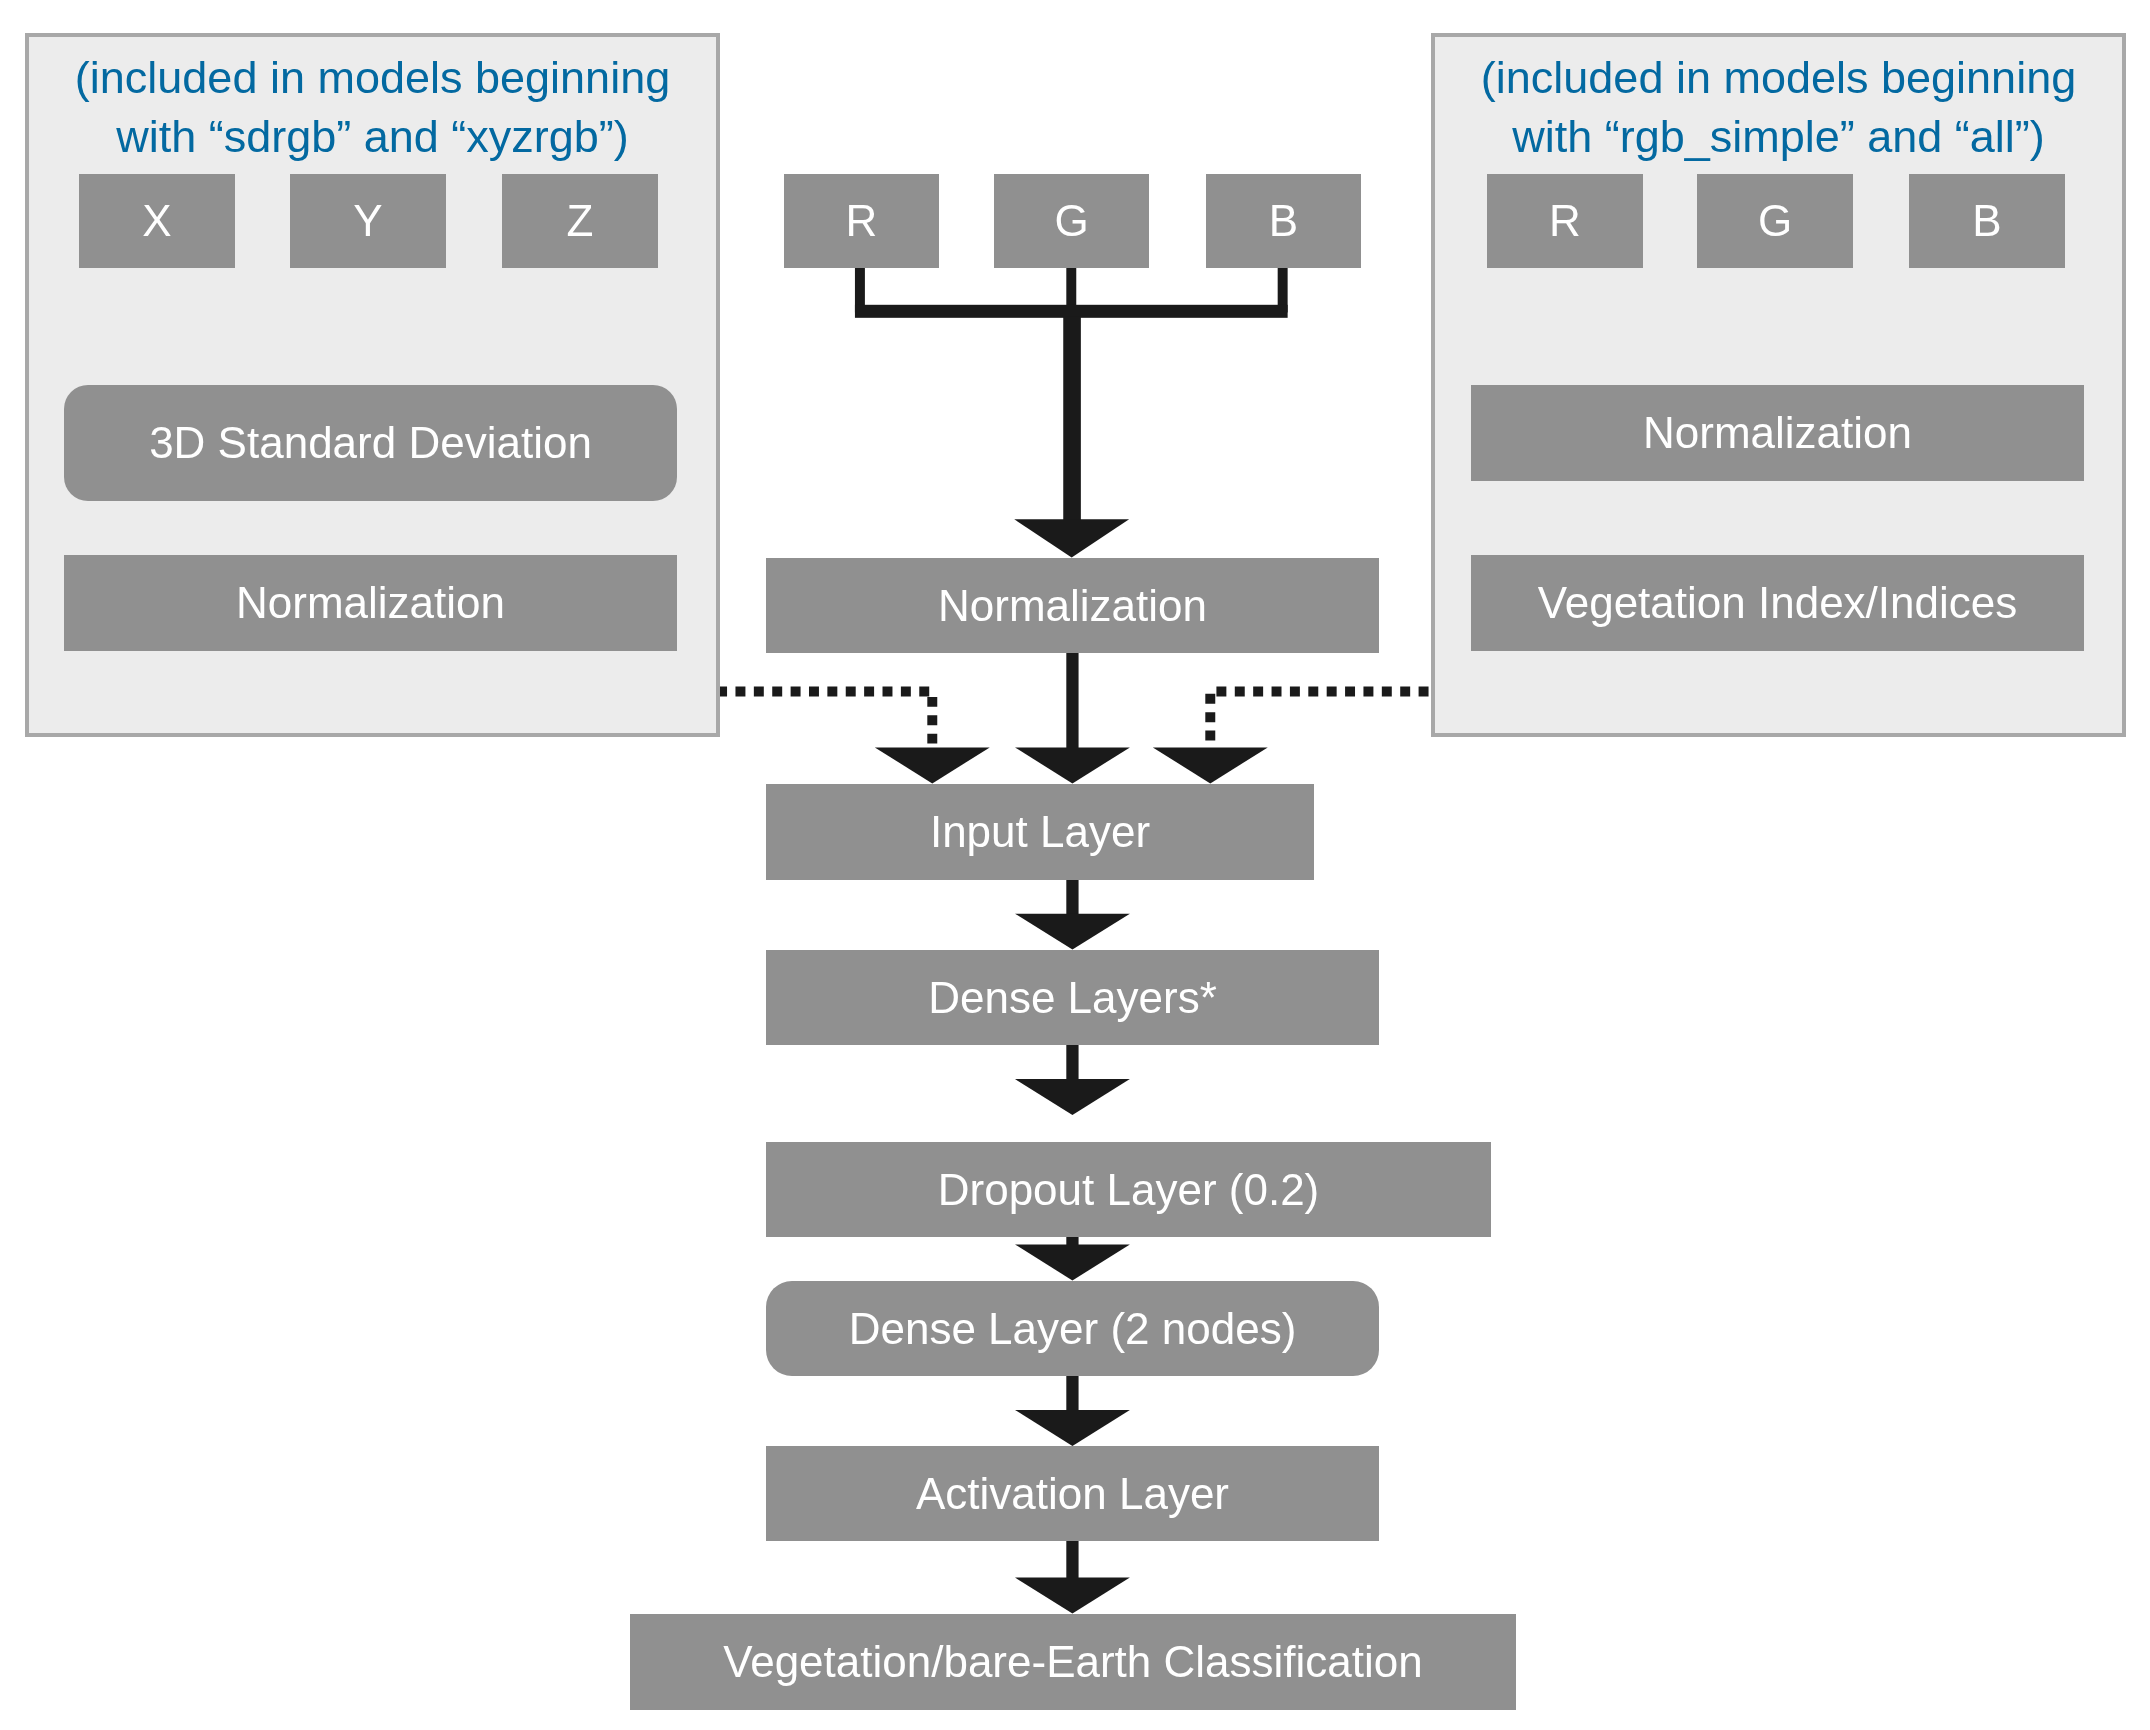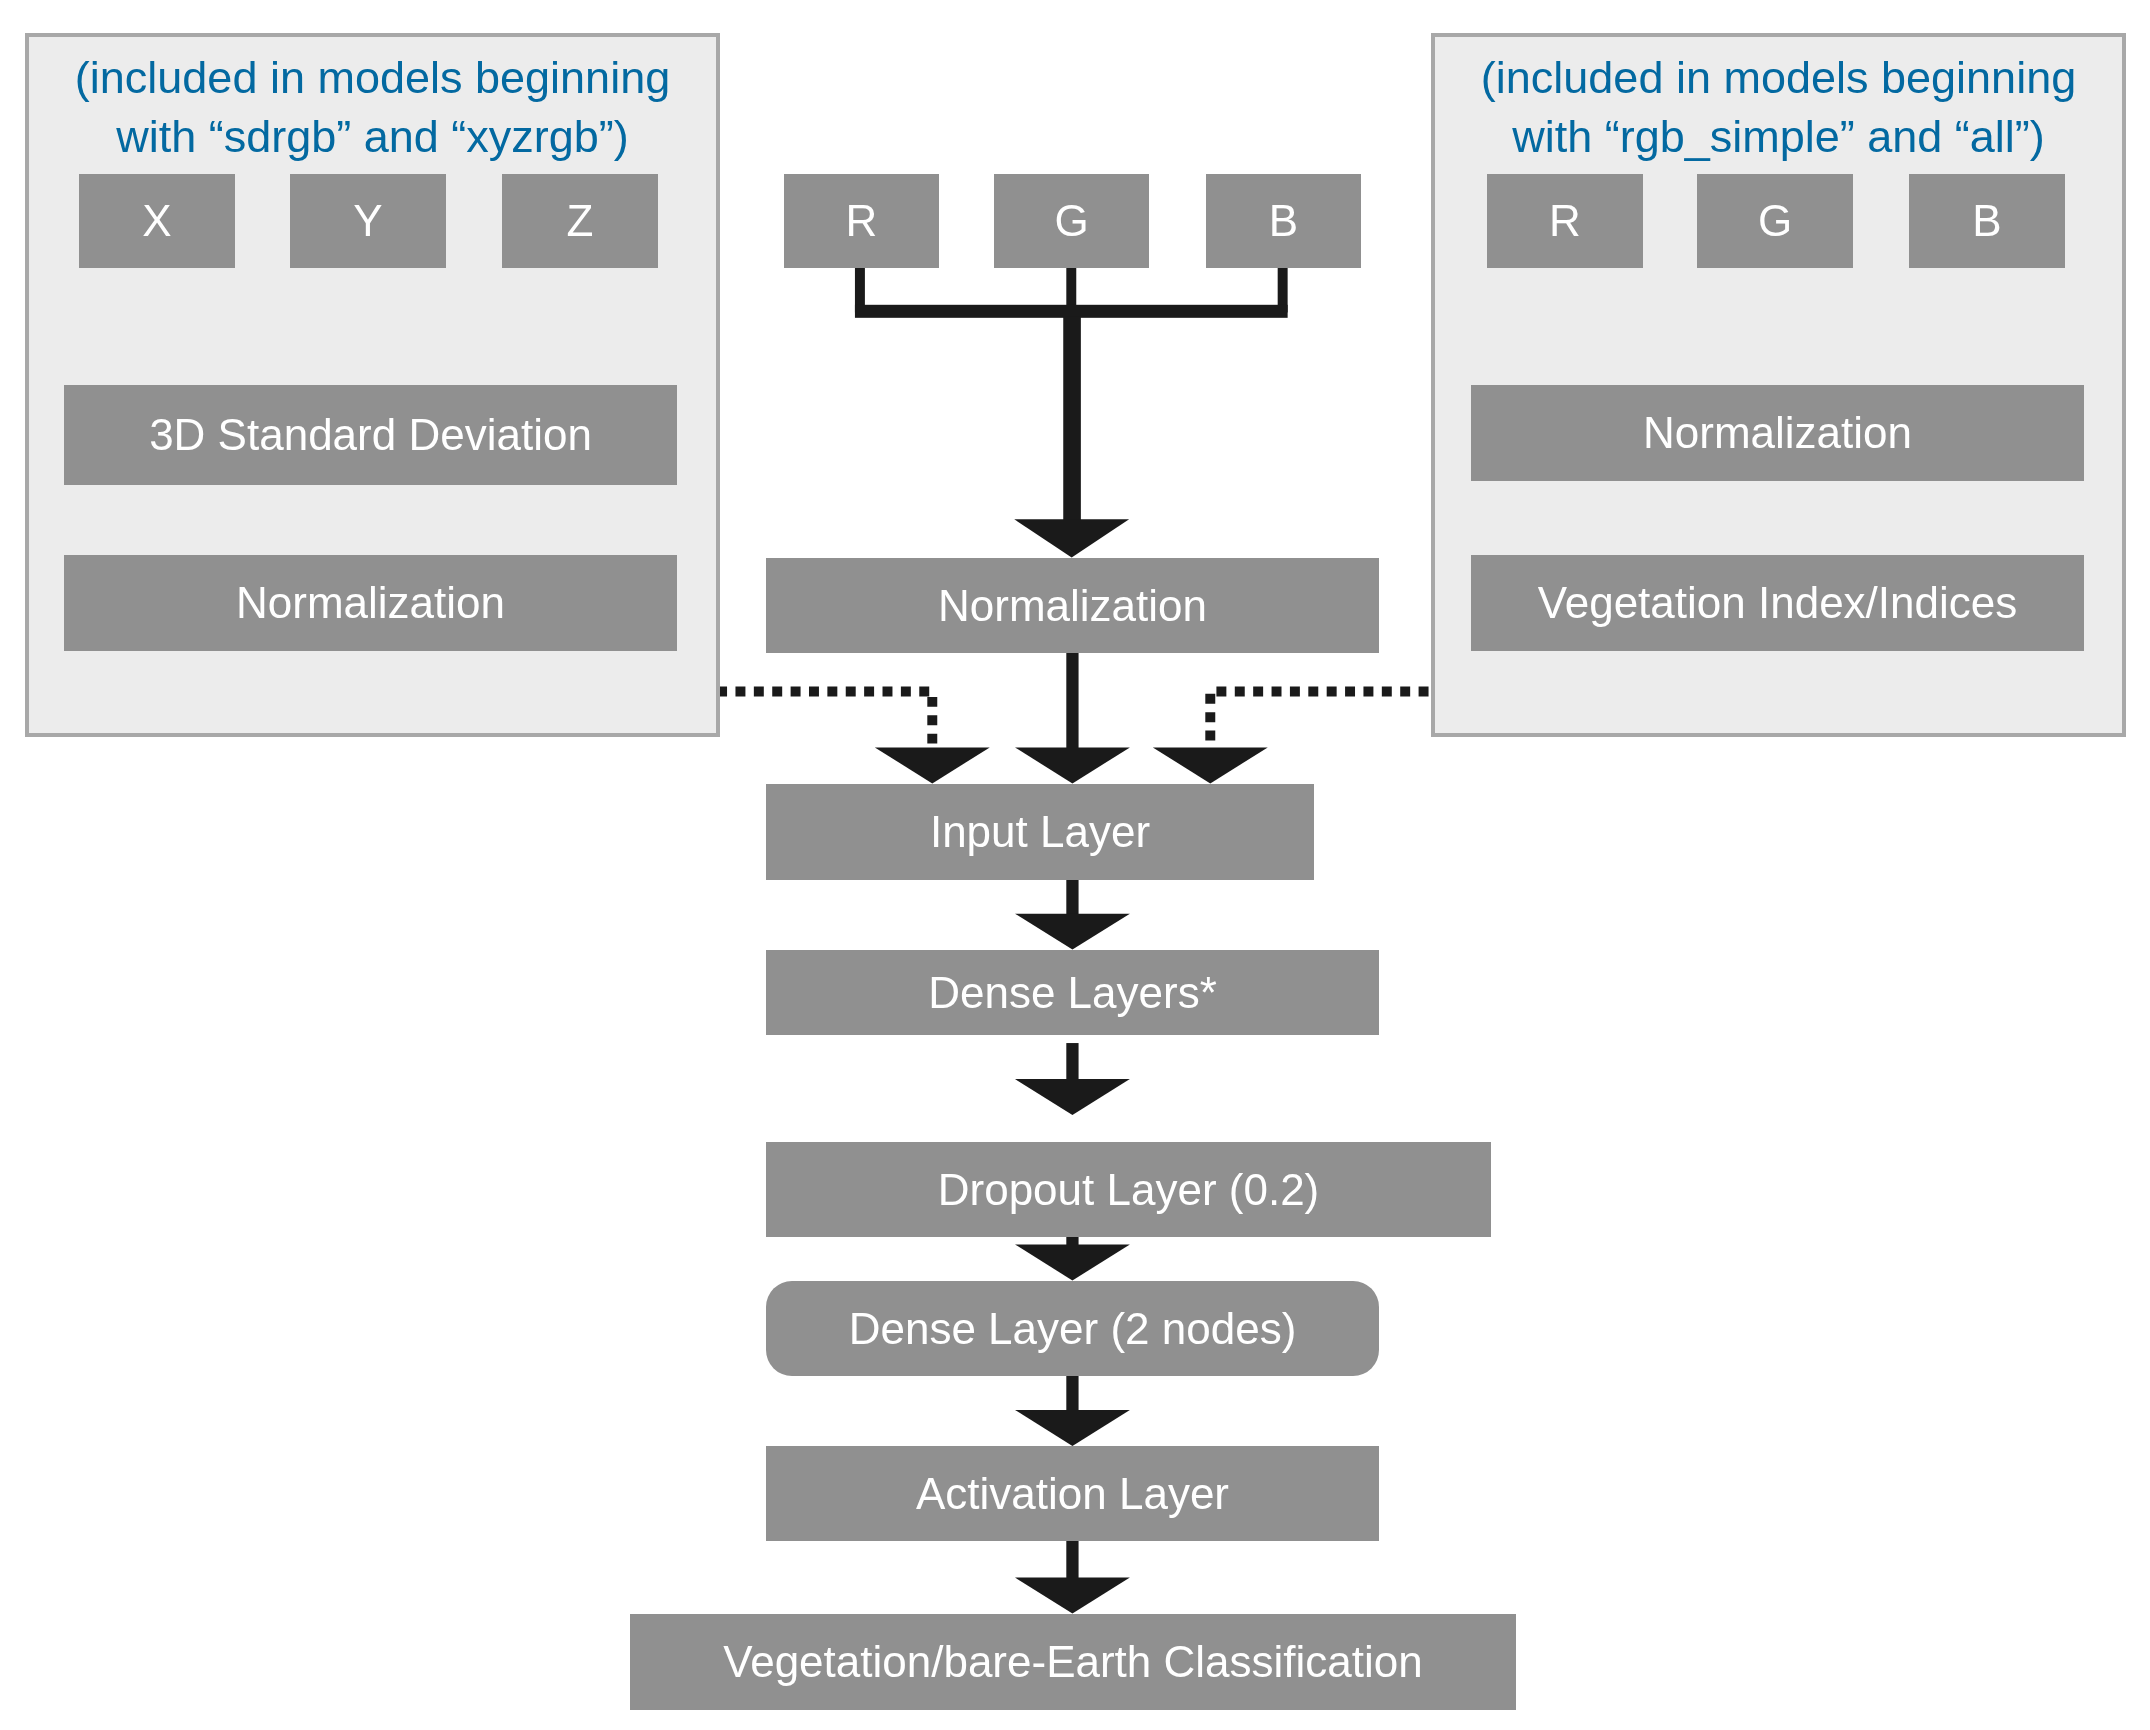--- a/index.html
+++ b/index.html
@@ -106,30 +106,30 @@
   <div class="panel" id="panel-left">
     <div class="panel-title">
       <div>(included in models beginning</div>
       <div>with “sdrgb” and “xyzrgb”)</div>
     </div>
   </div>
 
   <div class="node" style="left:79px;top:174px;width:156px;height:94px;">X</div>
   <div class="node" style="left:290px;top:174px;width:156px;height:94px;">Y</div>
   <div class="node" style="left:502px;top:174px;width:156px;height:94px;">Z</div>
-  <div class="node" style="left:64px;top:385px;width:613px;height:100px;">3D Standard Deviation</div>
+  <div class="node" style="left:64px;top:385px;width:613px;height:116px;border-radius:24px;">3D Standard Deviation</div>
   <div class="node" style="left:64px;top:555px;width:613px;height:96px;">Normalization</div>
 
   <div class="node" style="left:784px;top:174px;width:155px;height:94px;">R</div>
   <div class="node" style="left:994px;top:174px;width:155px;height:94px;">G</div>
   <div class="node" style="left:1206px;top:174px;width:155px;height:94px;">B</div>
 
   <div class="node" style="left:766px;top:558px;width:613px;height:95px;">Normalization</div>
   <div class="node" style="left:766px;top:784px;width:548px;height:96px;">Input Layer</div>
-  <div class="node" style="left:766px;top:950px;width:613px;height:85px;">Dense Layers*</div>
+  <div class="node" style="left:766px;top:950px;width:613px;height:95px;">Dense Layers*</div>
   <div class="node" style="left:766px;top:1142px;width:725px;height:95px;">Dropout Layer (0.2)</div>
   <div class="node" style="left:766px;top:1281px;width:613px;height:95px;border-radius:26px;">Dense Layer (2 nodes)</div>
   <div class="node" style="left:766px;top:1446px;width:613px;height:95px;">Activation Layer</div>
   <div class="node" style="left:630px;top:1614px;width:886px;height:96px;">Vegetation/bare-Earth Classification</div>
 
   <div class="panel" id="panel-right">
     <div class="panel-title">
       <div>(included in models beginning</div>
       <div>with “rgb_simple” and “all”)</div>
     </div>

